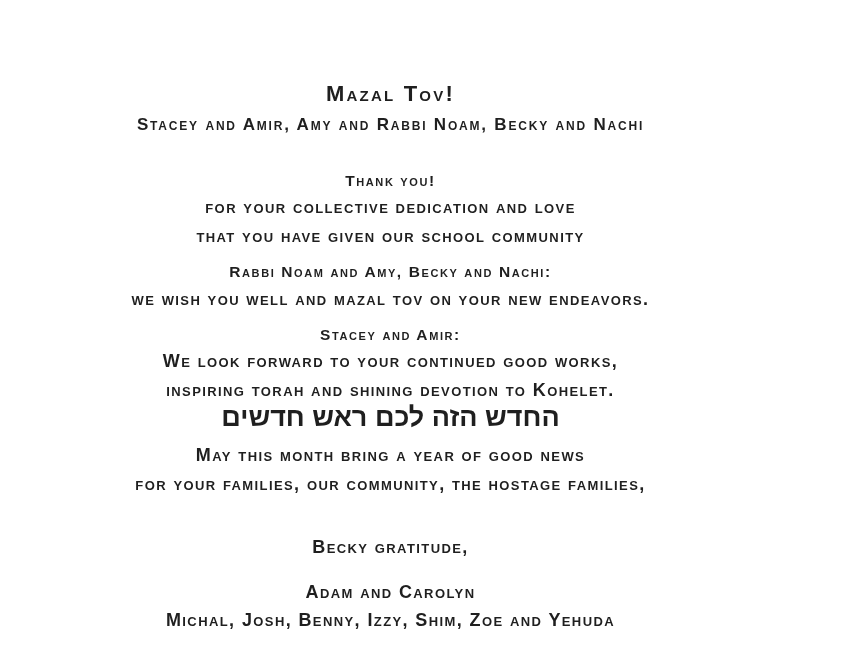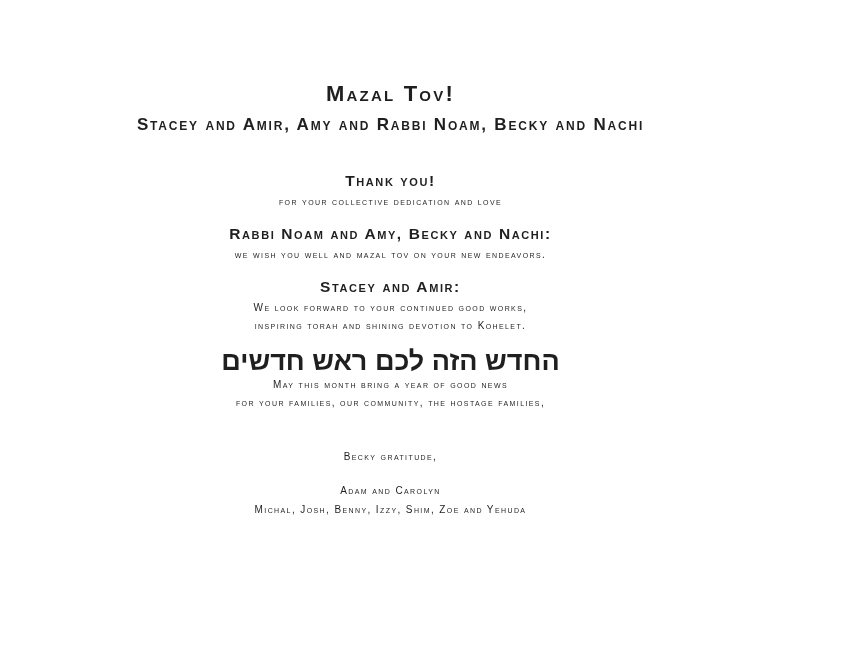--- a/index.html
+++ b/index.html
@@ -36,48 +36,49 @@
     font-weight: bold;
     letter-spacing: 1.8px;
     margin-top: 6px;
   }
   .heading {
     font-size: 15.5px;
     font-weight: bold;
     letter-spacing: 1.6px;
   }
   .body-line {
-    font-size: 10px;
+    font-size: 18px;
     letter-spacing: 1.4px;
+    font-weight: bold;
   }
   .mt-section { margin-top: 15px; }
   .mt-line { margin-top: 6px; }
   .mt-thanks { margin-top: 36px; }
   .hebrew {
     font-variant: normal;
     font-size: 27px;
     font-weight: bold;
     letter-spacing: 0;
-    margin-top: 12px;
     direction: rtl;
   }
-  .mt-blessing { }
+  .mt-blessing { margin-top: 9px; }
   .mt-gratitude { margin-top: 41px; }
   .mt-signature { margin-top: 22px; }
 </style>
 </head>
 <body style="background: rgb(255, 255, 255); color: rgb(31, 31, 31);">
 
 <div class="card">
 
   <div class="line title">Mazal Tov!</div>
   <div class="line honorees">Stacey and Amir, Amy and Rabbi Noam, Becky and Nachi</div>
 
   <div class="line heading mt-thanks">Thank you!</div>
   <div class="line body-line mt-line">for your collective dedication and love</div>
+  <div class="line body-line mt-line">that you have given our school community</div>
 
   <div class="line heading mt-section">Rabbi Noam and Amy, Becky and Nachi:</div>
   <div class="line body-line mt-line">we wish you well and mazal tov on your new endeavors.</div>
 
   <div class="line heading mt-section">Stacey and Amir:</div>
   <div class="line body-line mt-line">We look forward to your continued good works,</div>
   <div class="line body-line mt-line">inspiring torah and shining devotion to Kohelet.</div>
 
   <div class="line hebrew" lang="he" dir="rtl">החדש הזה לכם ראש חדשים</div>
   <div class="line body-line mt-blessing">May this month bring a year of good news</div>

